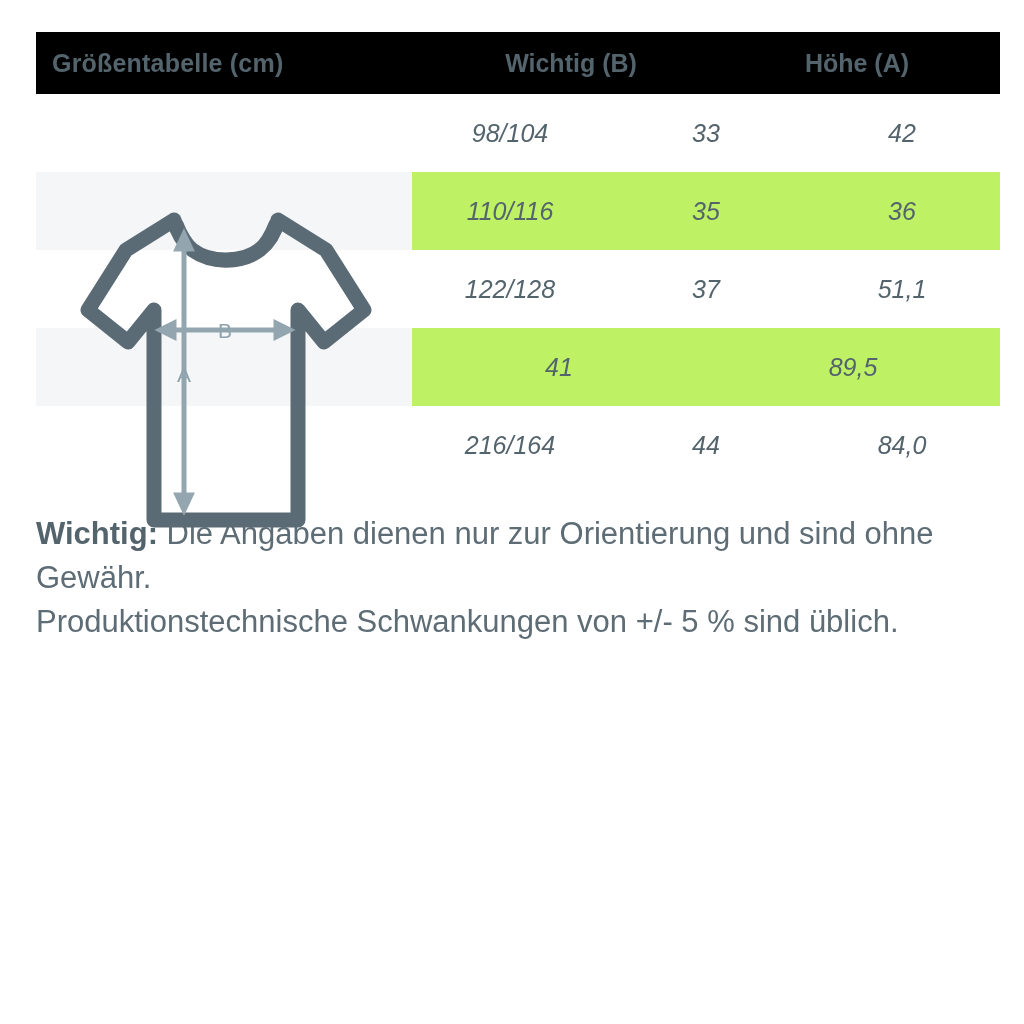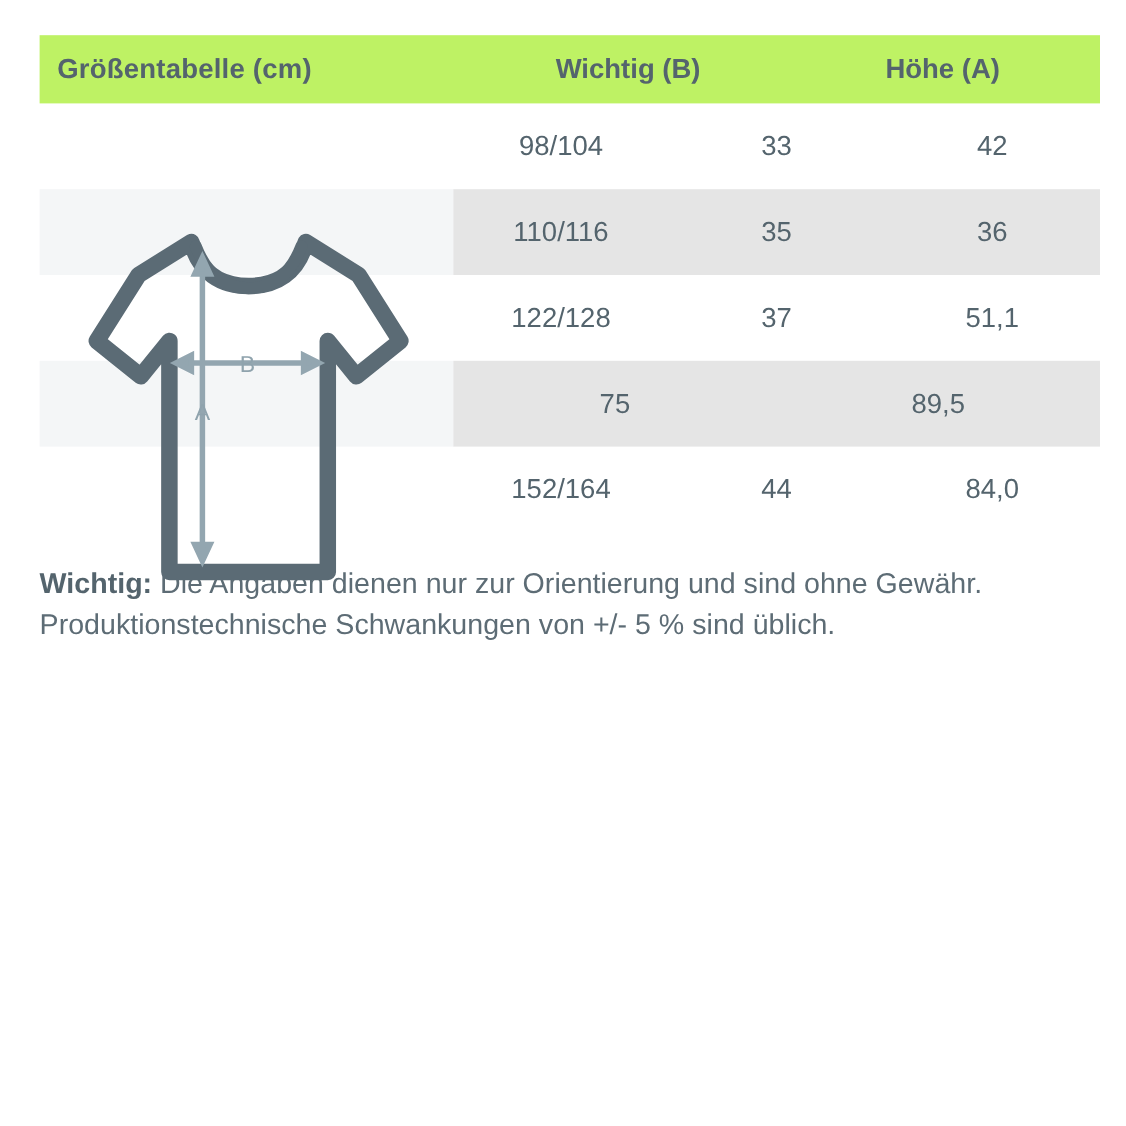--- a/index.html
+++ b/index.html
@@ -27,21 +27,21 @@
   .chart {
     position: absolute;
     left: 36px;
     top: 32px;
     width: 964px;
   }
 
   .header-row {
     display: flex;
     align-items: center;
-    background: #bef264;
+    background: #000000;
     height: 62px;
     box-sizing: border-box;
   }
   .header-title {
     flex: 0 0 376px;
     padding-left: 16px;
     font-size: 25px;
     font-weight: bold;
     color: #54646d;
     letter-spacing: 0.2px;
@@ -72,23 +72,24 @@
   }
 
   .rows {
     flex: 1 1 auto;
   }
 
   .row {
     display: flex;
     align-items: center;
     height: 78px;
+    font-style: italic;
   }
   .row.alt {
-    background: #e5e5e5;
+    background: #bef264;
   }
   .row .cell {
     flex: 1 1 0;
     text-align: center;
     font-size: 25px;
     color: #54646d;
   }
 
   
   .stripe {
@@ -100,21 +101,21 @@
     z-index: 0;
   }
   .shirt-svg { z-index: 1; }
 
   
   .note {
     position: absolute;
     left: 36px;
     top: 512px;
     width: 950px;
-    font-size: 26px;
+    font-size: 31px;
     line-height: 1.42;
     color: #5d6c75;
   }
   .note b {
     color: #54646d;
     font-weight: bold;
   }
 </style>
 </head>
 <body>
@@ -168,25 +169,25 @@
           <div class="cell">110/116</div>
           <div class="cell">35</div>
           <div class="cell">36</div>
         </div>
         <div class="row">
           <div class="cell">122/128</div>
           <div class="cell">37</div>
           <div class="cell">51,1</div>
         </div>
         <div class="row alt">
-          <div class="cell">75</div>
+          <div class="cell">41</div>
           <div class="cell">89,5</div>
         </div>
         <div class="row">
-          <div class="cell">152/164</div>
+          <div class="cell">216/164</div>
           <div class="cell">44</div>
           <div class="cell">84,0</div>
         </div>
       </div>
 
     </div>
   </div>
 
   <div class="note">
     <span><b>Wichtig:</b><span> Die Angaben dienen nur zur Orientierung und sind ohne Gewähr.</span></span><br>

